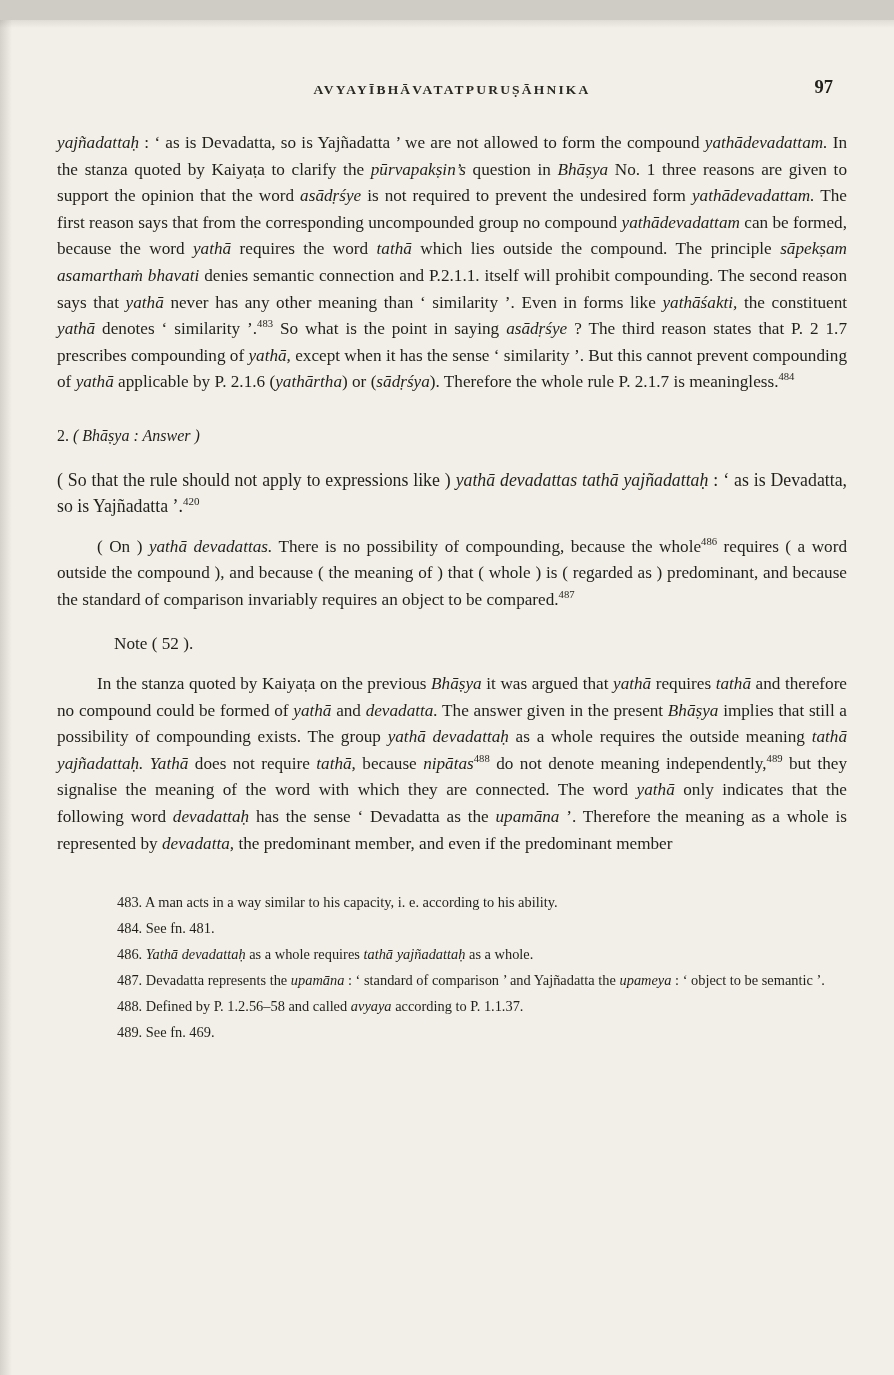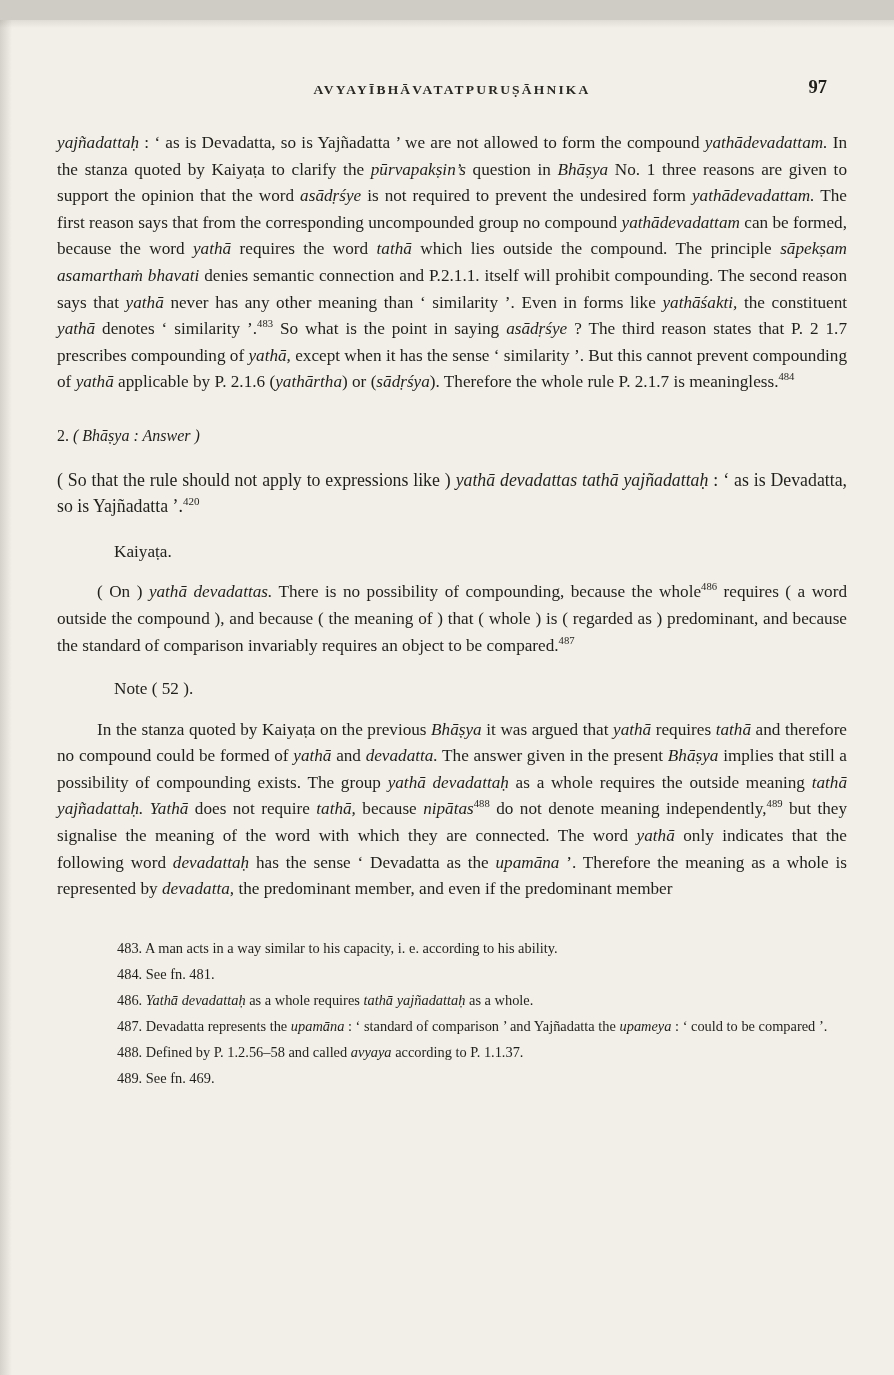--- a/index.html
+++ b/index.html
@@ -28,21 +28,21 @@
   .running-title {
     display: block;
     text-align: center;
     font-size: 13.5px;
     font-weight: 700;
     letter-spacing: 2.2px;
     color: #2b2923;
   }
   .page-number {
     position: absolute;
-    right: 20px;
+    right: 14px;
     top: -5px;
     font-size: 18.5px;
     font-weight: 700;
   }
 
   p { margin: 0; }
   .body {
     font-size: 17.2px;
     line-height: 26.6px;
     text-align: justify;
@@ -100,33 +100,32 @@
       <span class="running-title">AVYAYĪBHĀVATATPURUṢĀHNIKA</span>
       <span class="page-number">97</span>
     </div>
 
     <p class="body p1"><span class="it">yajñadattaḥ</span><span> : ‘ as is Devadatta, so is Yajñadatta ’ we are not allowed to form the compound </span><span class="it">yathādevadattam.</span><span>  In the stanza quoted by Kaiyaṭa to clarify the </span><span class="it">pūrvapakṣin’s</span><span> question in </span><span class="it">Bhāṣya</span><span> No. 1 three reasons are given to support the opinion that the word </span><span class="it">asādṛśye</span><span> is not required to prevent the undesired form </span><span class="it">yathādevadattam.</span><span>  The first reason says that from the corresponding uncompounded group no compound </span><span class="it">yathādevadattam</span><span> can be formed, because the word </span><span class="it">yathā</span><span> requires the word </span><span class="it">tathā</span><span> which lies outside the compound.  The principle </span><span class="it">sāpekṣam asamarthaṁ bhavati</span><span> denies semantic connection and P.2.1.1. itself will prohibit compounding.  The second reason says that </span><span class="it">yathā</span><span> never has any other meaning than ‘ similarity ’.  Even in forms like </span><span class="it">yathāśakti,</span><span> the constituent </span><span class="it">yathā</span><span> denotes ‘ similarity ’.</span><sup>483</sup><span>  So what is the point in saying </span><span class="it">asādṛśye</span><span> ?  The third reason states that P. 2 1.7 prescribes compounding of </span><span class="it">yathā,</span><span> except when it has the sense ‘ similarity ’.  But this cannot prevent compounding of </span><span class="it">yathā</span><span> applicable by P. 2.1.6 (</span><span class="it">yathārtha</span><span>) or (</span><span class="it">sādṛśya</span><span>).  Therefore the whole rule P. 2.1.7 is meaningless.</span><sup>484</sup></p>
 
     <p class="body section-head"><span>2.  </span><span class="it">( Bhāṣya : Answer )</span></p>
 
     <p class="body p2"><span>( So that the rule should not apply to expressions like ) </span><span class="it">yathā devadattas tathā yajñadattaḥ</span><span> : ‘ as is Devadatta, so is Yajñadatta ’.</span><sup>420</sup></p>
 
-    <p class="body label-ind kaiyata"><span>Kaiyaṭa.</span></p>
 
     <p class="body ind p3"><span>( On ) </span><span class="it">yathā devadattas.</span><span>  There is no possibility of compounding, because the whole</span><sup>486</sup><span> requires ( a word outside the compound ), and because ( the meaning of ) that ( whole ) is ( regarded as ) predominant, and because the standard of comparison invariably requires an object to be compared.</span><sup>487</sup></p>
 
     <p class="body label-ind note"><span>Note ( 52 ).</span></p>
 
     <p class="body ind p4"><span>In the stanza quoted by Kaiyaṭa on the previous </span><span class="it">Bhāṣya</span><span> it was argued that </span><span class="it">yathā</span><span> requires </span><span class="it">tathā</span><span> and therefore no compound could be formed of </span><span class="it">yathā</span><span> and </span><span class="it">devadatta.</span><span>  The answer given in the present </span><span class="it">Bhāṣya</span><span> implies that still a possibility of compounding exists.  The group </span><span class="it">yathā devadattaḥ</span><span> as a whole requires the outside meaning </span><span class="it">tathā yajñadattaḥ.</span><span>  </span><span class="it">Yathā</span><span> does not require </span><span class="it">tathā,</span><span> because </span><span class="it">nipātas</span><sup>488</sup><span> do not denote meaning independently,</span><sup>489</sup><span> but they signalise the meaning of the word with which they are connected.  The word </span><span class="it">yathā</span><span> only indicates that the following word </span><span class="it">devadattaḥ</span><span> has the sense ‘ Devadatta as the </span><span class="it">upamāna</span><span> ’.  Therefore the meaning as a whole is represented by </span><span class="it">devadatta,</span><span> the predominant member, and even if the predominant member</span></p>
 
     <div class="footnotes">
       <p class="fn"><span>483.  A man acts in a way similar to his capacity, i. e. according to his ability.</span></p>
       <p class="fn"><span>484.  See fn. 481.</span></p>
       <p class="fn"><span>486.  </span><span class="it">Yathā devadattaḥ</span><span> as a whole requires </span><span class="it">tathā yajñadattaḥ</span><span> as a whole.</span></p>
-      <p class="fn"><span>487.  Devadatta represents the </span><span class="it">upamāna</span><span> :  ‘ standard of comparison ’ and Yajñadatta the </span><span class="it">upameya</span><span> : ‘ could to be compared ’.</span></p>
+      <p class="fn"><span>487.  Devadatta represents the </span><span class="it">upamāna</span><span> :  ‘ standard of comparison ’ and Yajñadatta the </span><span class="it">upameya</span><span> : ‘ object to be semantic ’.</span></p>
       <p class="fn"><span>488.  Defined by P. 1.2.56–58 and called </span><span class="it">avyaya</span><span> according to P. 1.1.37.</span></p>
       <p class="fn"><span>489.  See fn. 469.</span></p>
     </div>
 
   </div>
 
   <div class="edge-left"></div>
   <div class="edge-top"></div>
   <div class="smudge-bottom"></div>
   <div class="blot"></div>

